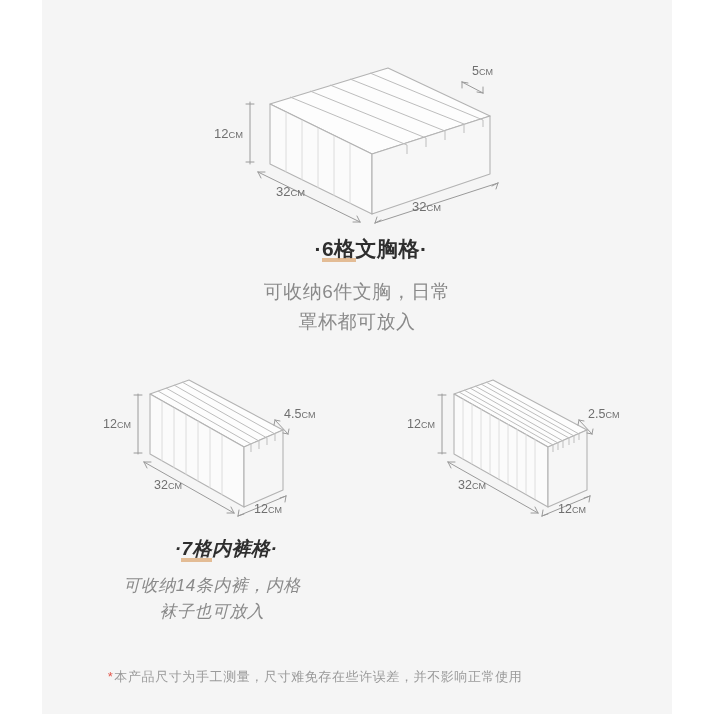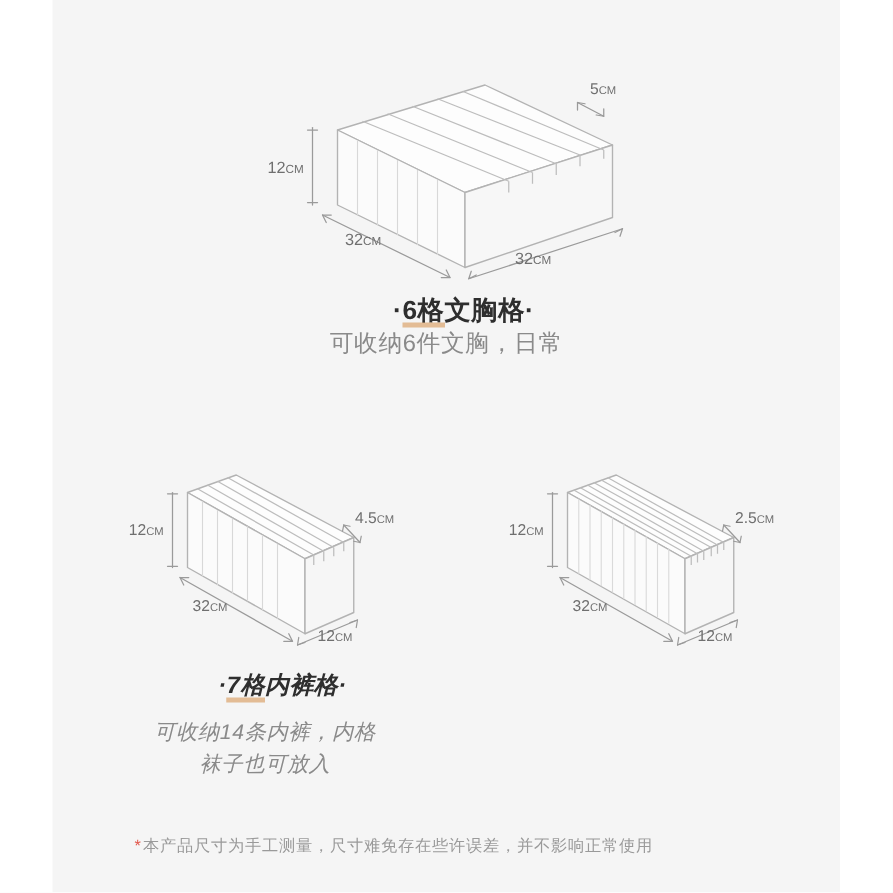--- a/index.html
+++ b/index.html
@@ -57,21 +57,21 @@
     content: "";
     position: absolute;
     left: 0;
     right: 0;
     bottom: -1px;
     height: 4px;
     background: #dfb184;
     opacity: .85;
   }
   .desc {
-    margin-top: 0;
+    margin-top: 16px;
     font-size: 19px;
     color: #8a8a8a;
     line-height: 1.55;
     letter-spacing: 0.5px;
   }
   .desc .ln { display: block; white-space: nowrap; }
 
   .title.small { font-size: 19px; }
   .desc.small { font-size: 17px; margin-top: 12px; }
 
@@ -180,20 +180,21 @@
       </g>
     </svg>
   </div>
 
   <div class="block" style="left:157px; top:236px; width:400px;">
     <div class="title">
       <span>·</span><span class="hl">6格</span><span>文胸格</span><span>·</span>
     </div>
     <div class="desc">
       <span class="ln">可收纳6件文胸，日常</span>
+      <span class="ln">罩杯都可放入</span>
     </div>
   </div>
 
   <div class="fig" style="left:88px; top:372px; width:250px; height:155px;">
     <svg width="250" height="155" viewBox="0 0 250 155">
       <g fill="none" stroke="#b3b3b3" stroke-width="1.1" stroke-linejoin="round" stroke-linecap="round">
 
         <polygon points="62,22 101,8 195,58 156,75" fill="#fdfdfd"></polygon>
 
         <polygon points="62,22 156,75 156,135 62,82" fill="#fbfbfb"></polygon>

